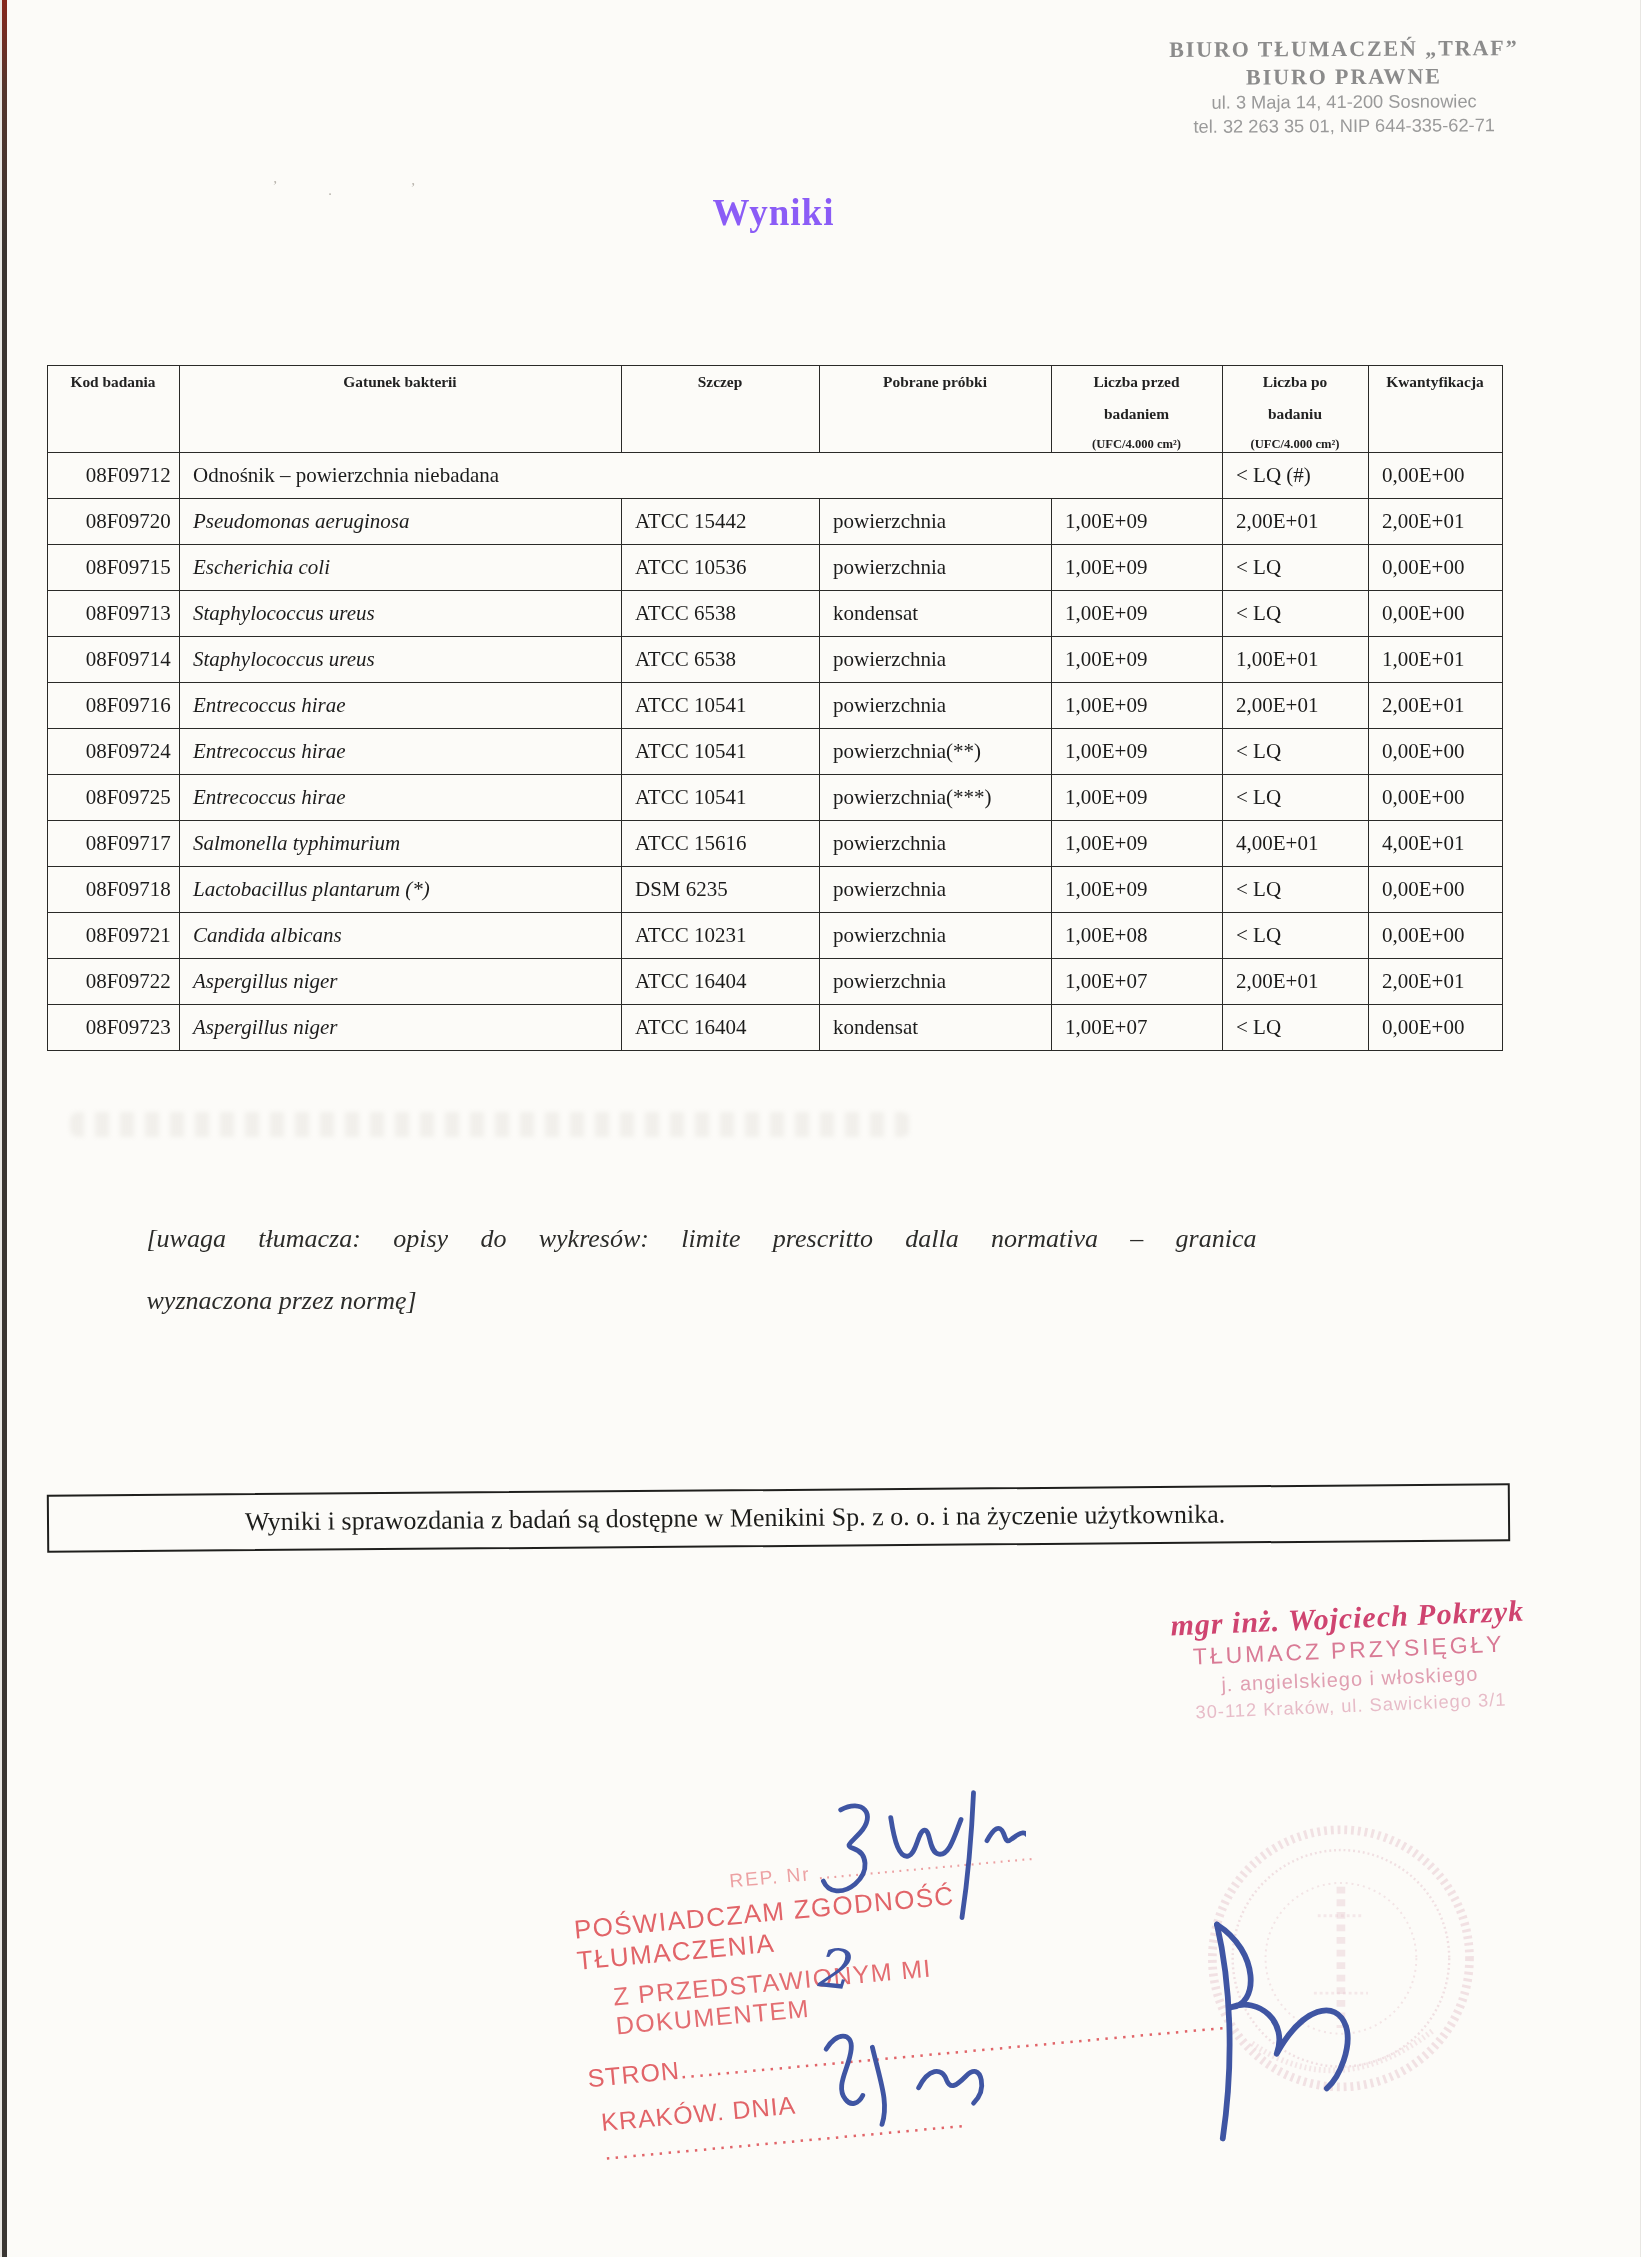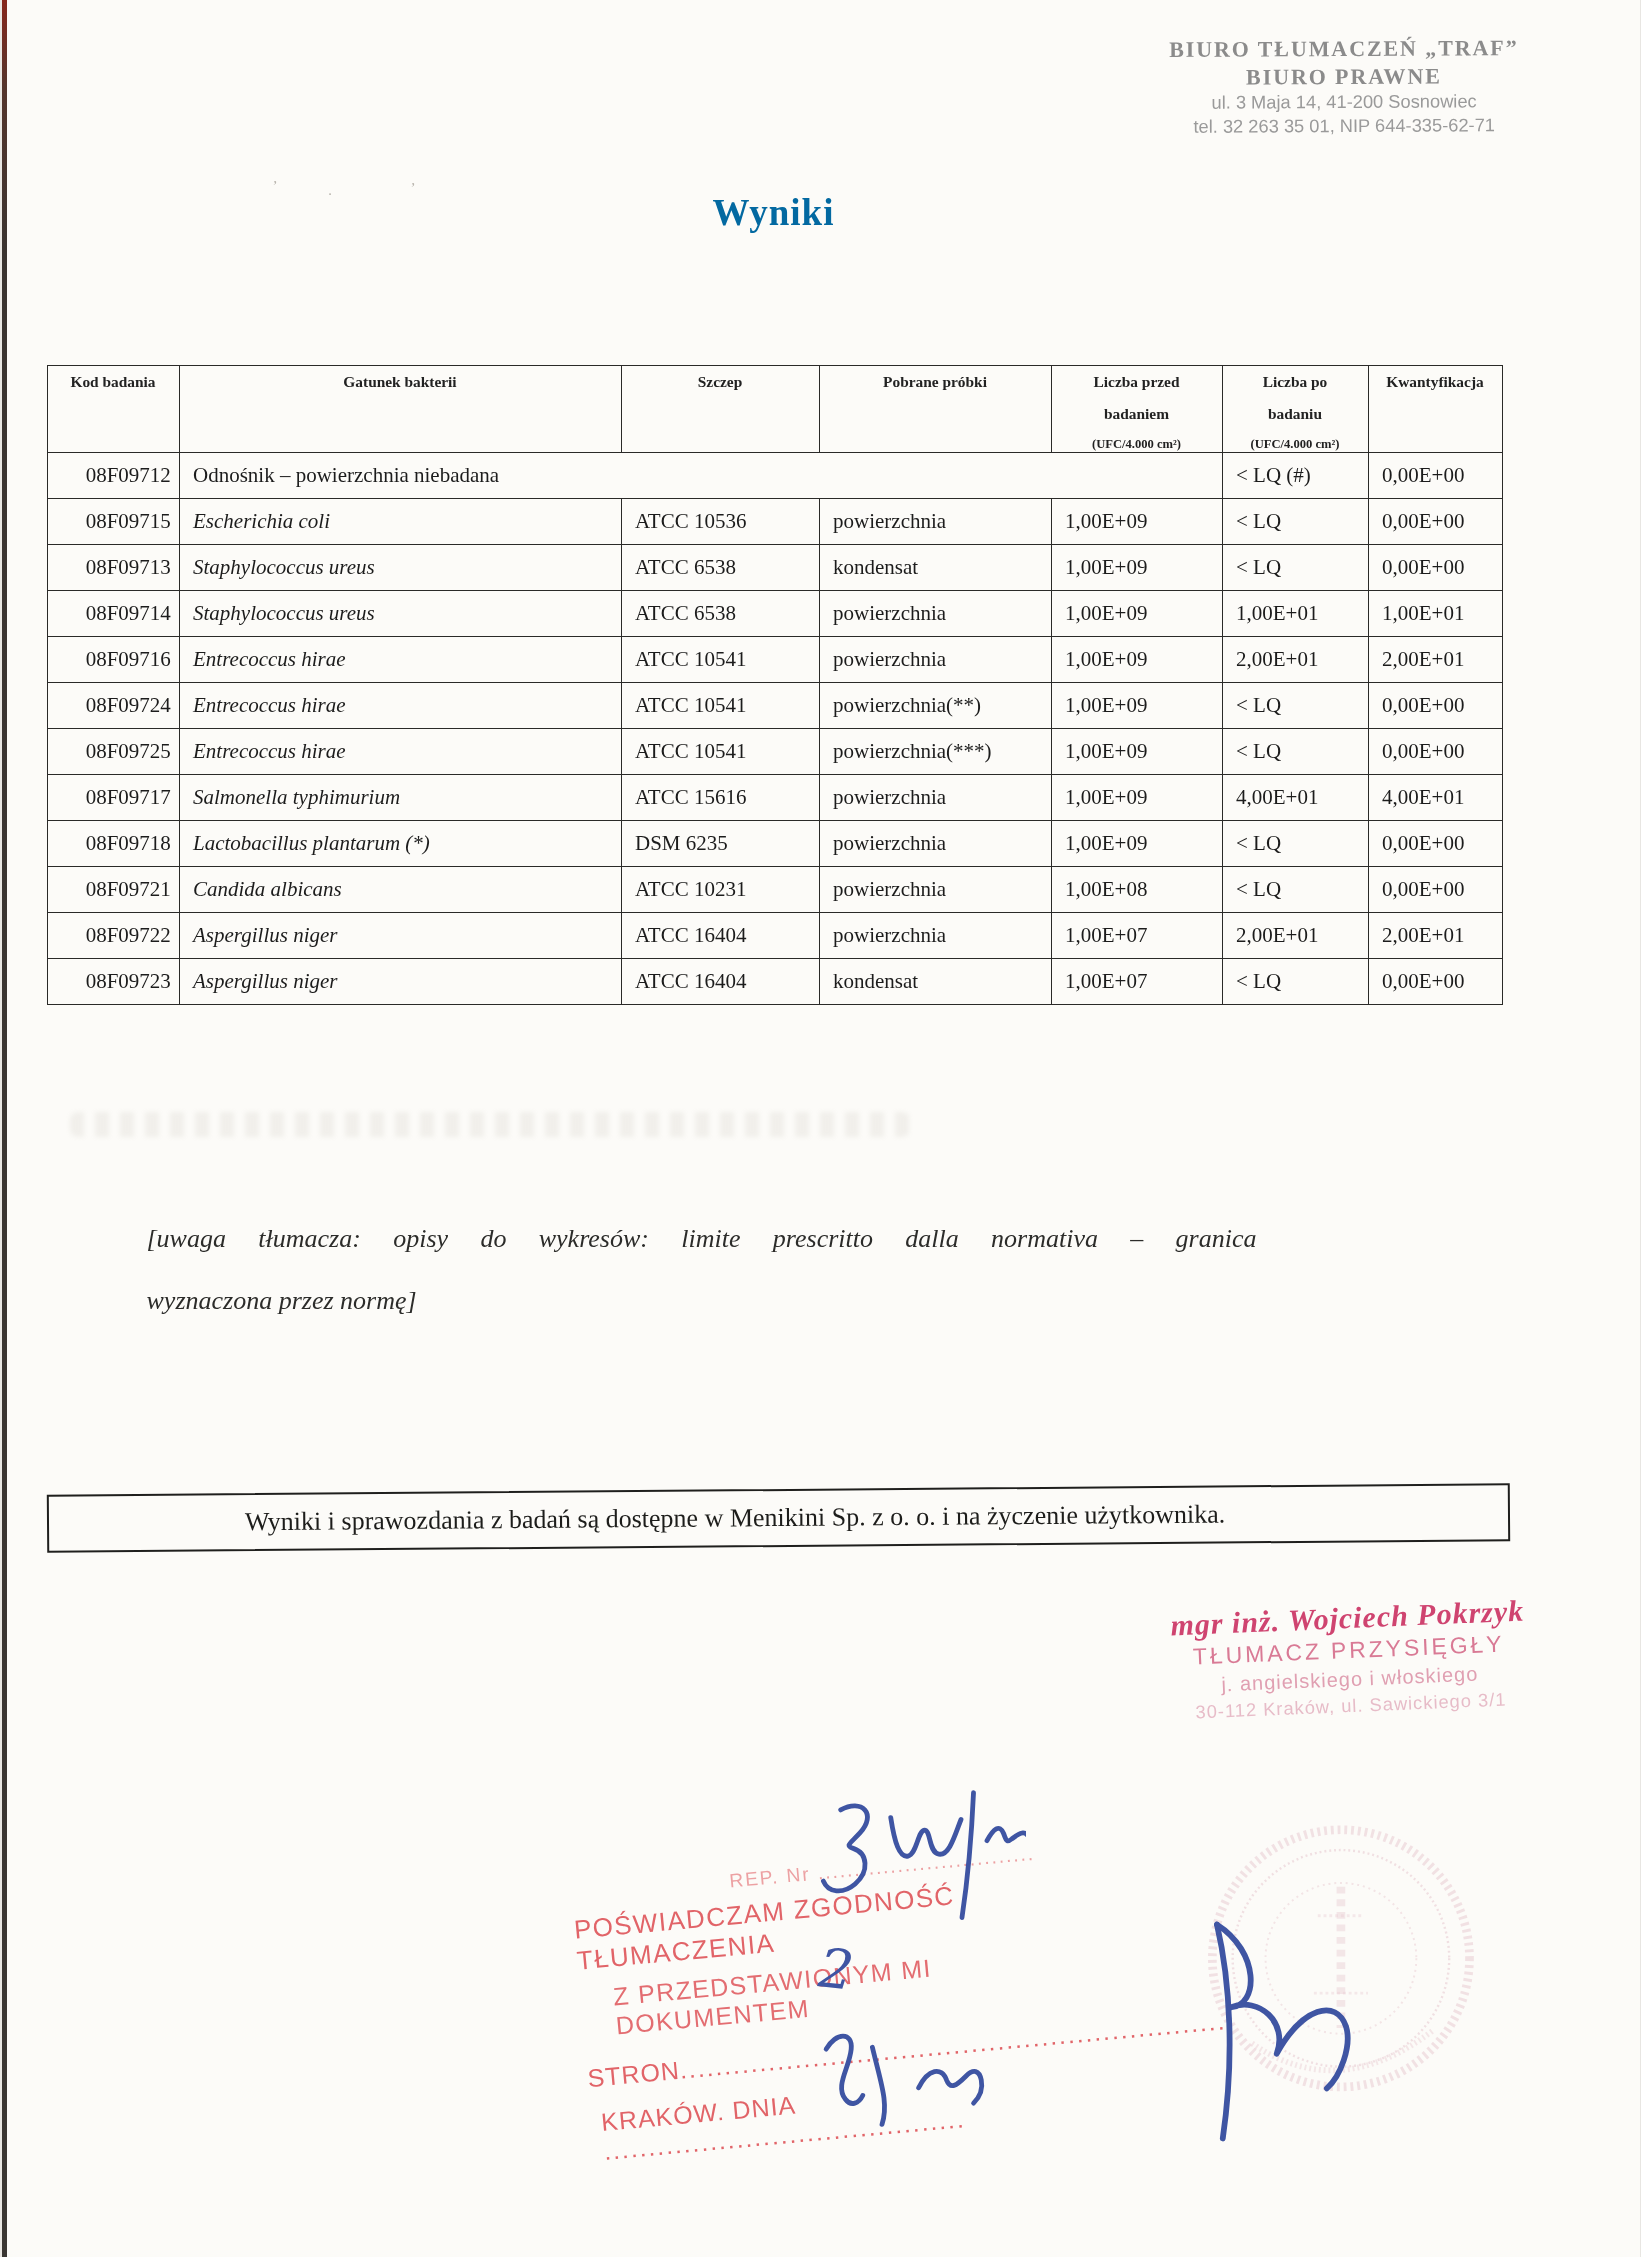--- a/index.html
+++ b/index.html
@@ -30,21 +30,21 @@
   }
   .office-line-small {
     font-family: "Liberation Sans", sans-serif;
     font-size: 18.3px; color: #9a9a9a; line-height: 1.3;
   }
   
   .speck { position: absolute; color: #b9b5ae; font-size: 15.4px; }
   
   #doc-title {
     position: absolute; left: 579px; top: 191px; width: 386px;
-    text-align: center; font-size: 37px; font-weight: 700; color: #0369a1;
+    text-align: center; font-size: 37px; font-weight: 700; color: #8b5cf6;
     letter-spacing: 1px;
   }
   
   #results-table {
     position: absolute; left: 45px; top: 365px;
     border-collapse: collapse; table-layout: fixed;
     width: 1455px;
     background: transparent;
   }
   #results-table col.w1 { width: 132px; }
@@ -196,20 +196,29 @@
             <div class="hdr-line">Kwantyfikacja</div>
           </th>
         </tr>
     </thead>
     <tbody>
         <tr>
           <td class="c-code">08F09712</td>
           <td colspan="4" class="c-species plain">Odnośnik – powierzchnia niebadana</td>
           <td class="c-num">&lt; LQ (#)</td>
           <td class="c-num">0,00E+00</td>
+        </tr>
+        <tr>
+          <td class="c-code">08F09720</td>
+          <td class="c-species">Pseudomonas aeruginosa</td>
+          <td class="c-strain">ATCC 15442</td>
+          <td class="c-sample">powierzchnia</td>
+          <td class="c-num">1,00E+09</td>
+          <td class="c-num">2,00E+01</td>
+          <td class="c-num">2,00E+01</td>
         </tr>
         <tr>
           <td class="c-code">08F09715</td>
           <td class="c-species">Escherichia coli</td>
           <td class="c-strain">ATCC 10536</td>
           <td class="c-sample">powierzchnia</td>
           <td class="c-num">1,00E+09</td>
           <td class="c-num">&lt; LQ</td>
           <td class="c-num">0,00E+00</td>
         </tr>

